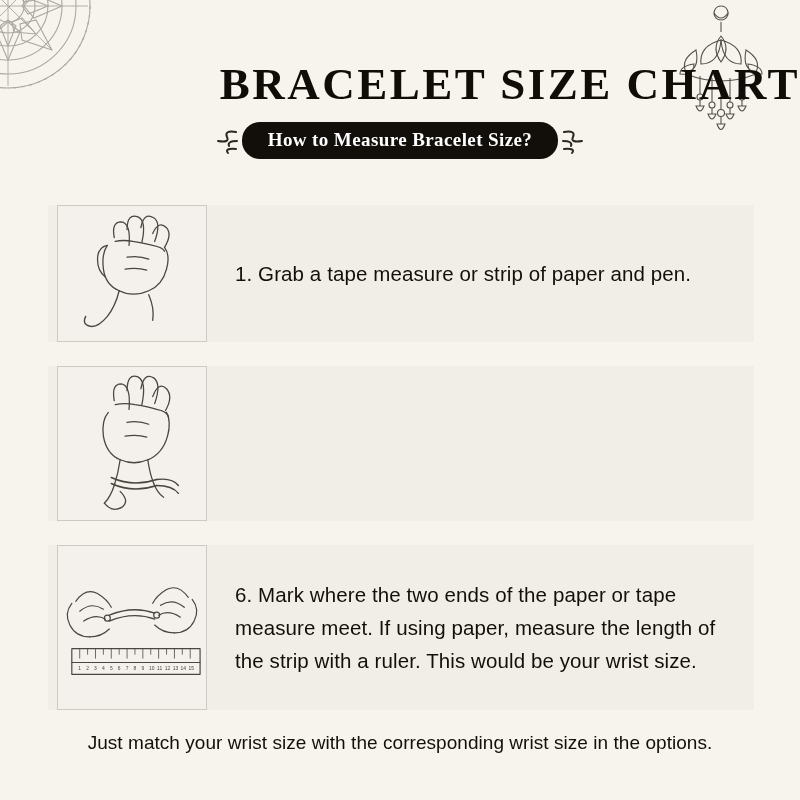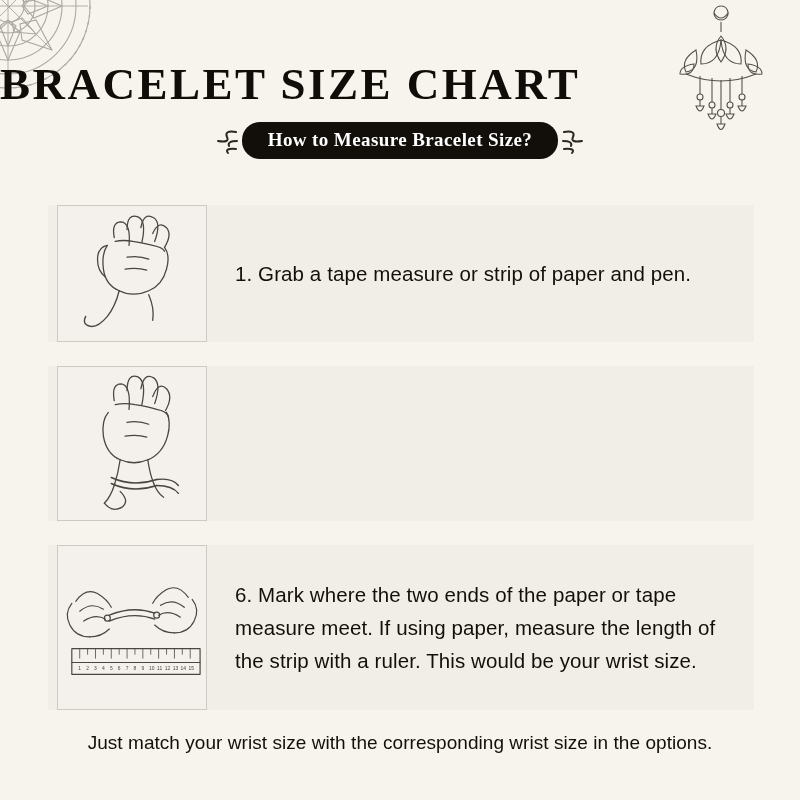--- a/index.html
+++ b/index.html
@@ -44,21 +44,21 @@
     opacity: 0.85;
     pointer-events: none;
   }
 
   
   .title {
     position: absolute;
     top: 58px;
     left: 0;
     width: 800px;
-    text-align: left;
+    text-align: right;
     font-family: "Liberation Serif", serif;
     font-size: 45px;
     letter-spacing: 2.5px;
     font-weight: 700;
     color: #100d09;
     white-space: nowrap;
   }
 
   .subtitle-row {
     position: absolute;

